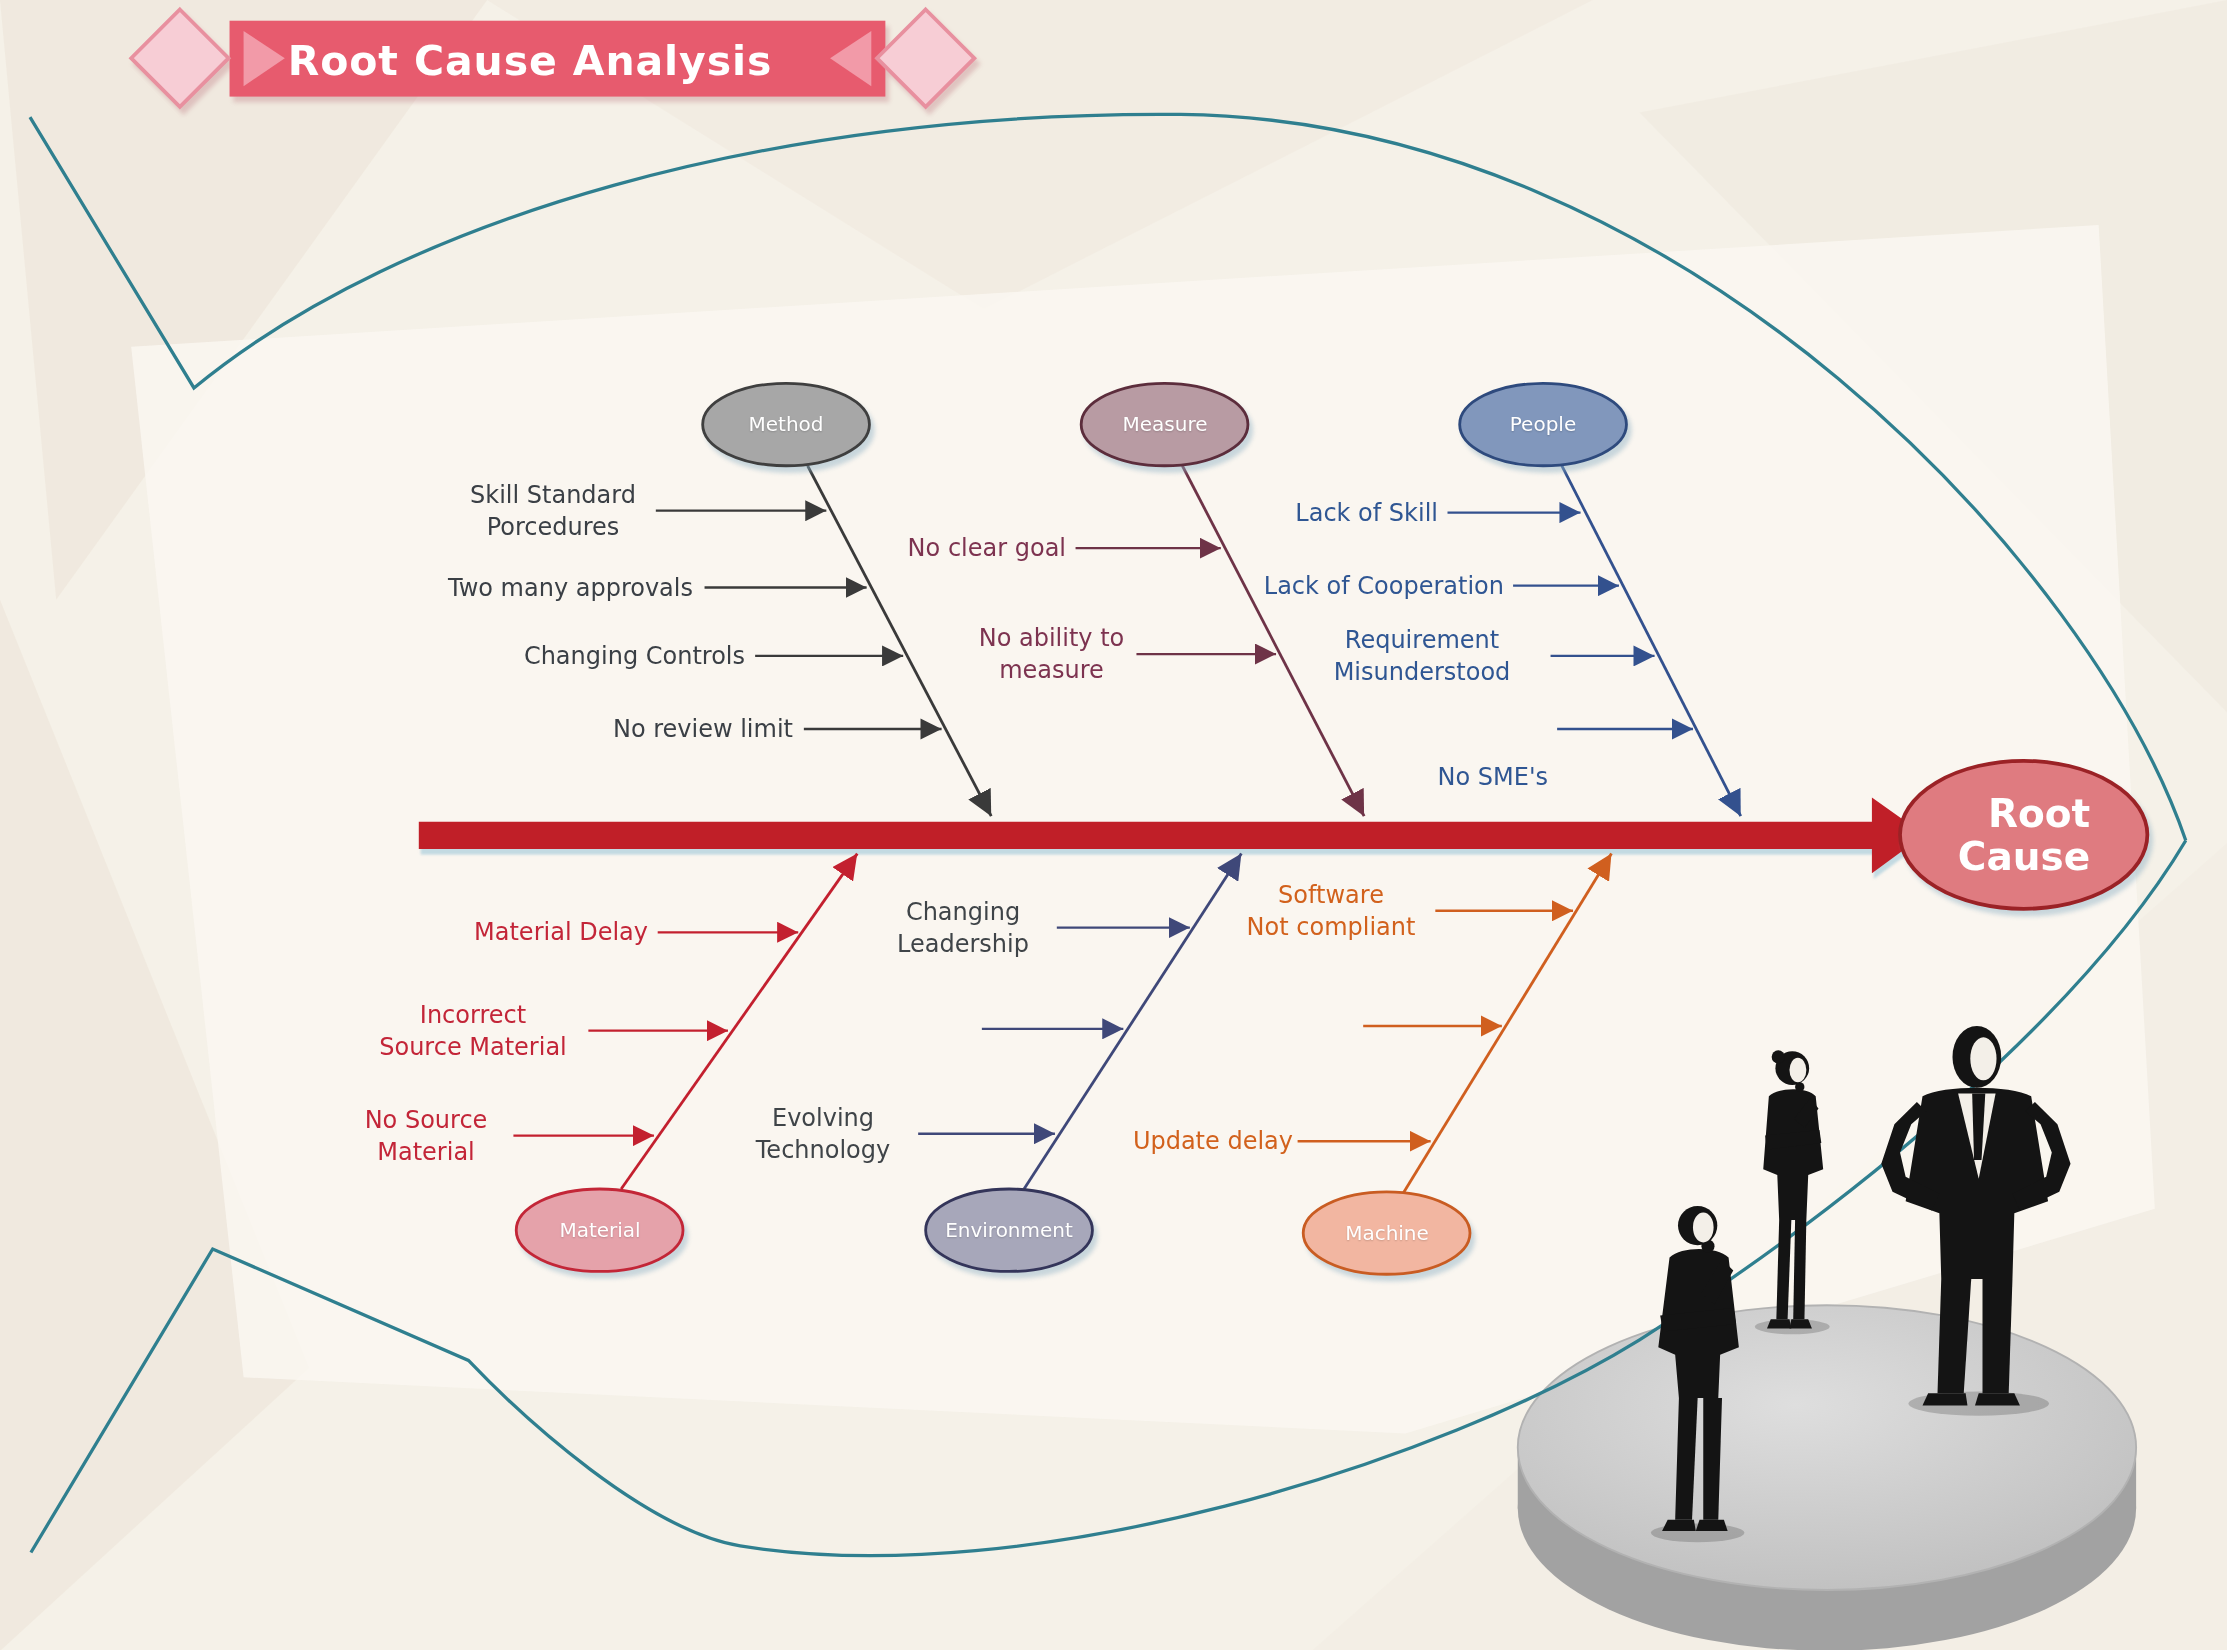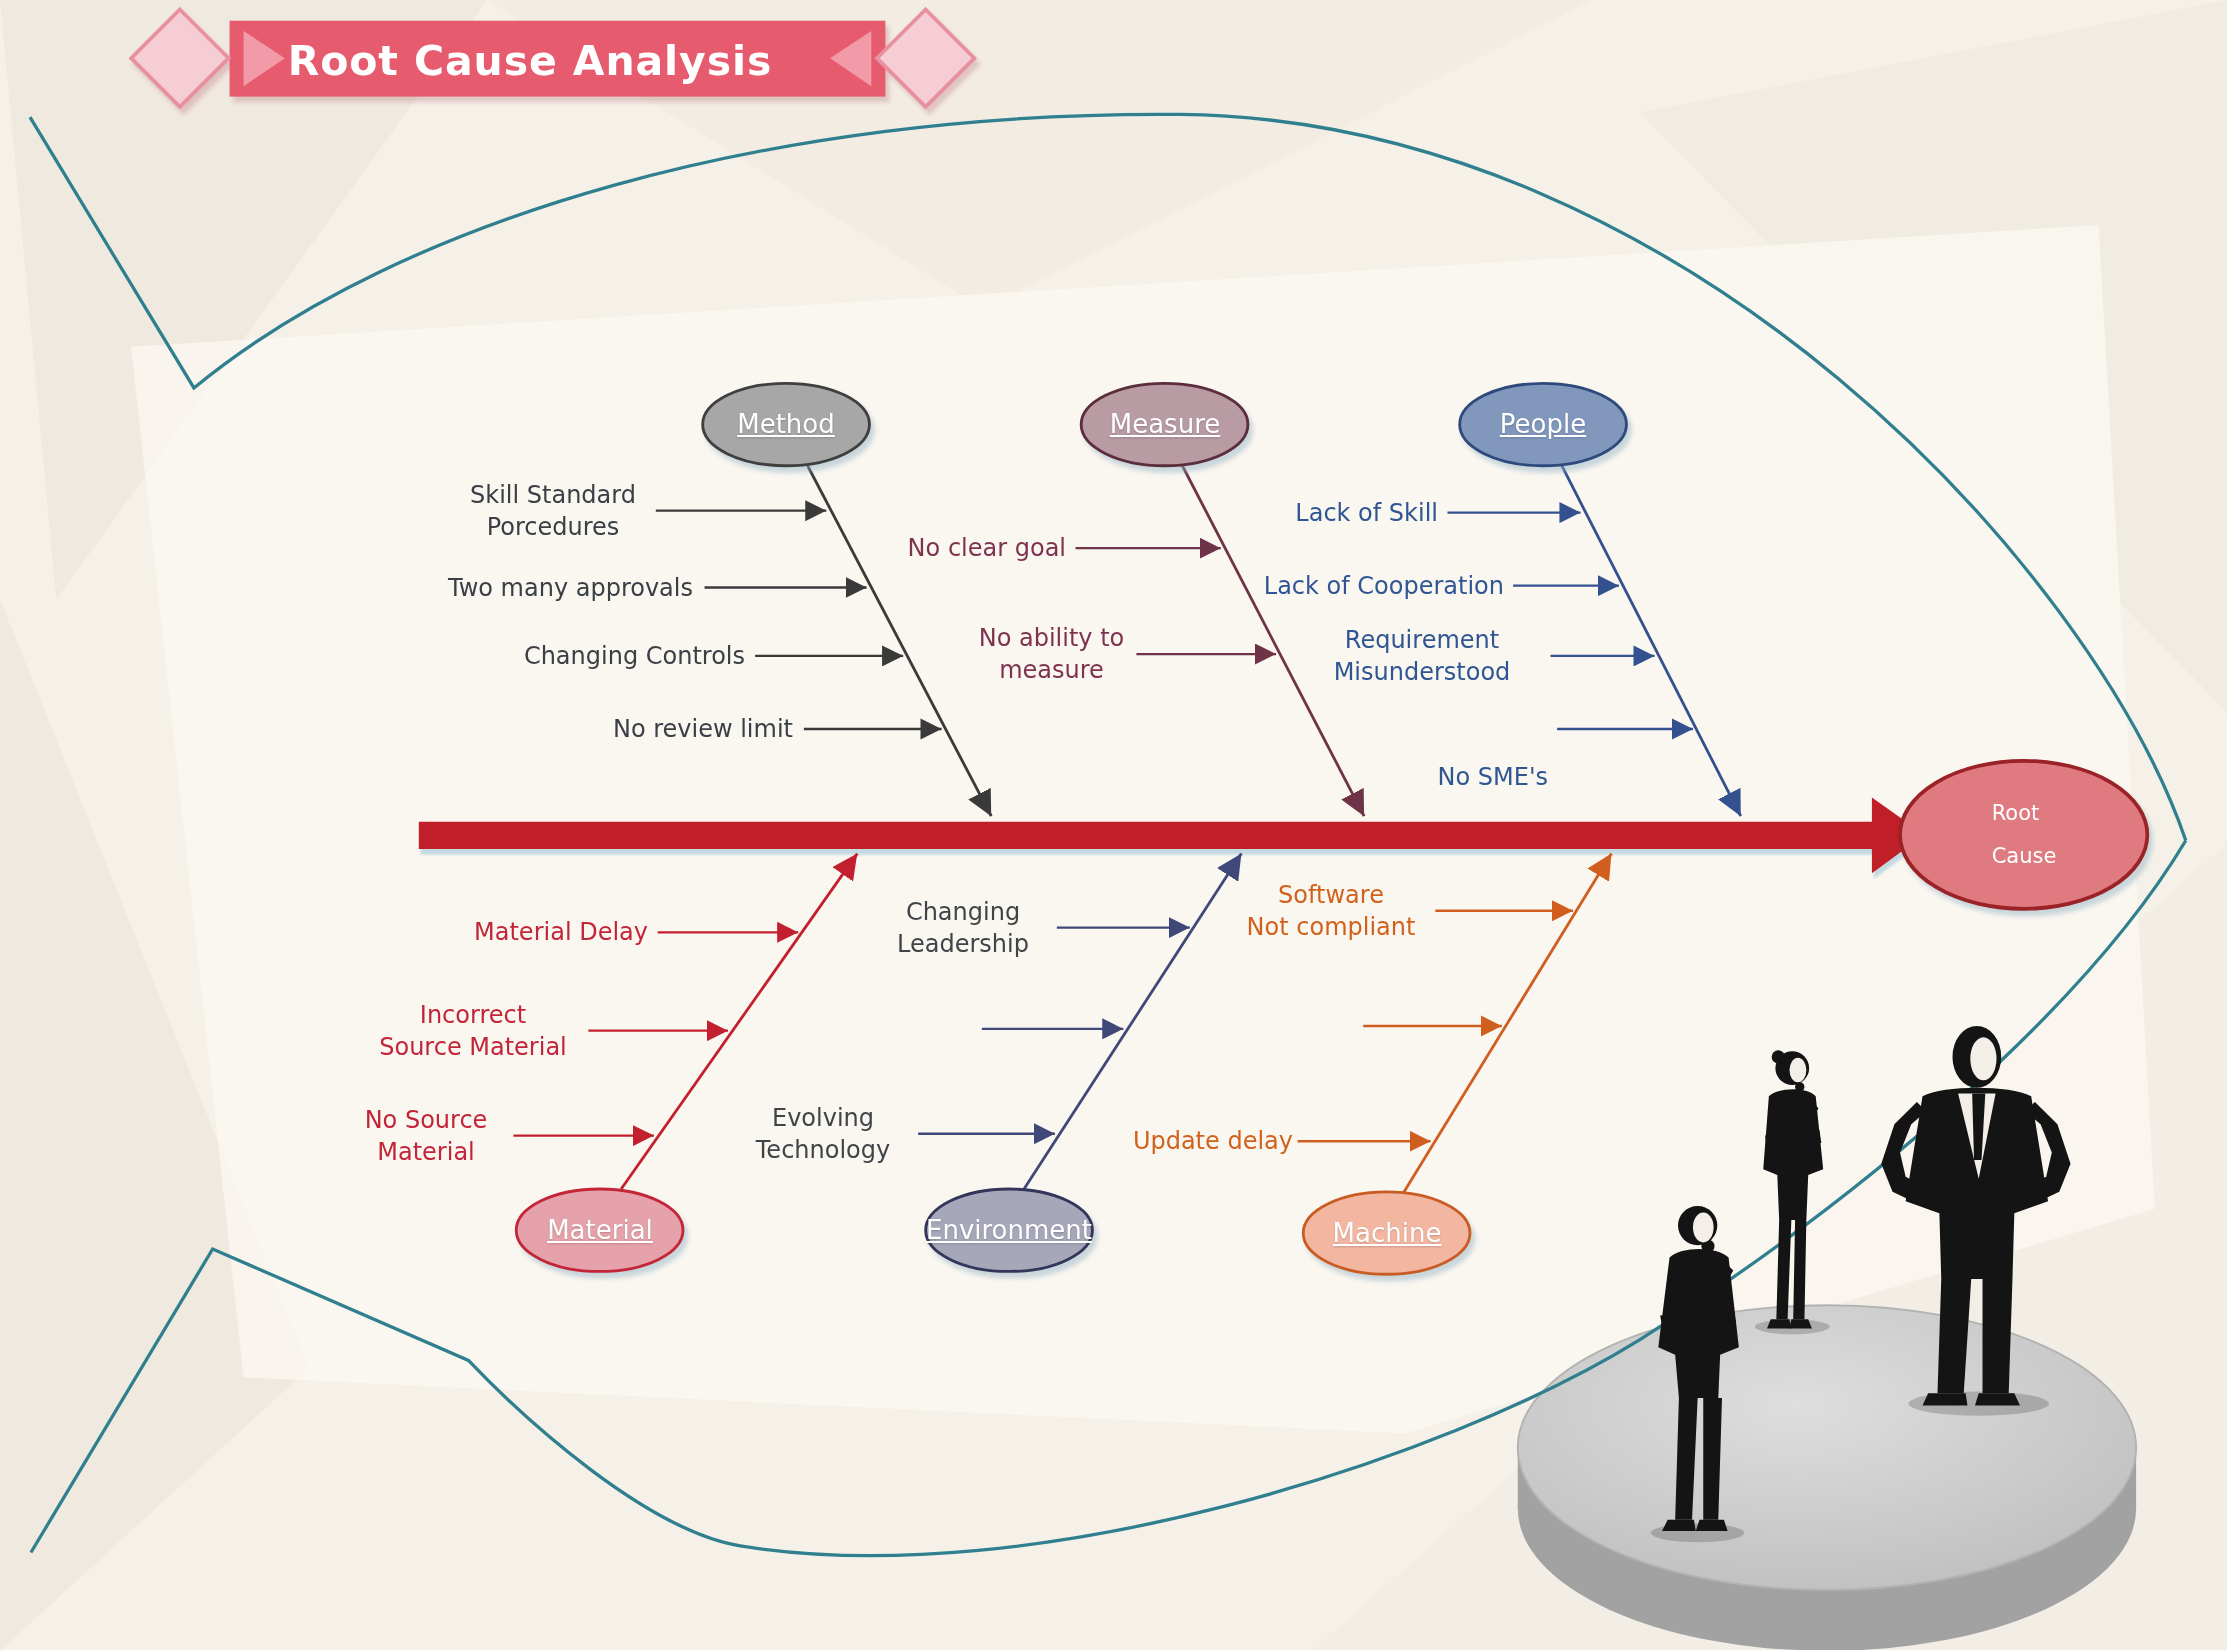--- a/index.html
+++ b/index.html
@@ -4,35 +4,35 @@
 <style>
   html,body{margin:0;padding:0;}
   body{
     width:2227px;height:1651px;position:relative;overflow:hidden;
     background:#f5f1e8;
     font-family:"DejaVu Sans","Liberation Sans",sans-serif;
   }
   #scene{position:absolute;left:0;top:0;width:2227px;height:1651px;}
   #text-layer{position:absolute;left:0;top:0;width:1781px;height:1651px;z-index:5;}
   .lbl{position:absolute;font-size:24px;line-height:32px;}
-  .ellbl{position:absolute;transform:translate(-50%,-50%);color:#ffffff;font-size:26px;white-space:nowrap;text-shadow:0 0.9px 1.9px rgba(0,0,0,.18);text-decoration:underline;}
+  .ellbl{position:absolute;transform:translate(-50%,-50%);color:#ffffff;font-size:20px;white-space:nowrap;text-shadow:0 0.9px 1.9px rgba(0,0,0,.18);}
   .t-method{color:#3a3f45}
   .t-measure{color:#7d3350}
   .t-people{color:#2f5693}
   .t-material{color:#c32538}
   .t-environment{color:#3f4448}
   .t-machine{color:#d2611c}
   .sh-ellipse{filter:drop-shadow(4px 6px 2px rgba(140,175,195,.45));}
   .sh-spine{filter:drop-shadow(2px 6px 1px rgba(150,195,215,.55));}
   .sh-banner{filter:drop-shadow(4px 6px 2px rgba(190,120,130,.35));}
   #title-text{position:absolute;left:230px;top:26px;width:600px;height:70px;
     display:flex;align-items:center;justify-content:center;
     color:#ffffff;font-size:41px;font-weight:bold;letter-spacing:0.9px;}
   #root-label{position:absolute;left:2024px;top:835px;transform:translate(-50%,-50%);
-    color:#fff;font-size:21px;font-weight:400;text-align:left;line-height:43px;white-space:nowrap;}
+    color:#fff;font-size:39px;font-weight:700;text-align:right;line-height:43px;white-space:nowrap;}
 </style>
 </head>
 <body>
 
 <svg id="scene" viewBox="0 0 2377 1762" xmlns="http://www.w3.org/2000/svg">
   <defs>
     <marker id="ah-method" viewBox="0 0 10 10" refX="10" refY="5" markerWidth="9" markerHeight="9" orient="auto">
       <path d="M0,0 L10,5 L0,10 Z" fill="#3a3a3a"></path>
     </marker>
     <marker id="ah-measure" viewBox="0 0 10 10" refX="10" refY="5" markerWidth="9" markerHeight="9" orient="auto">

